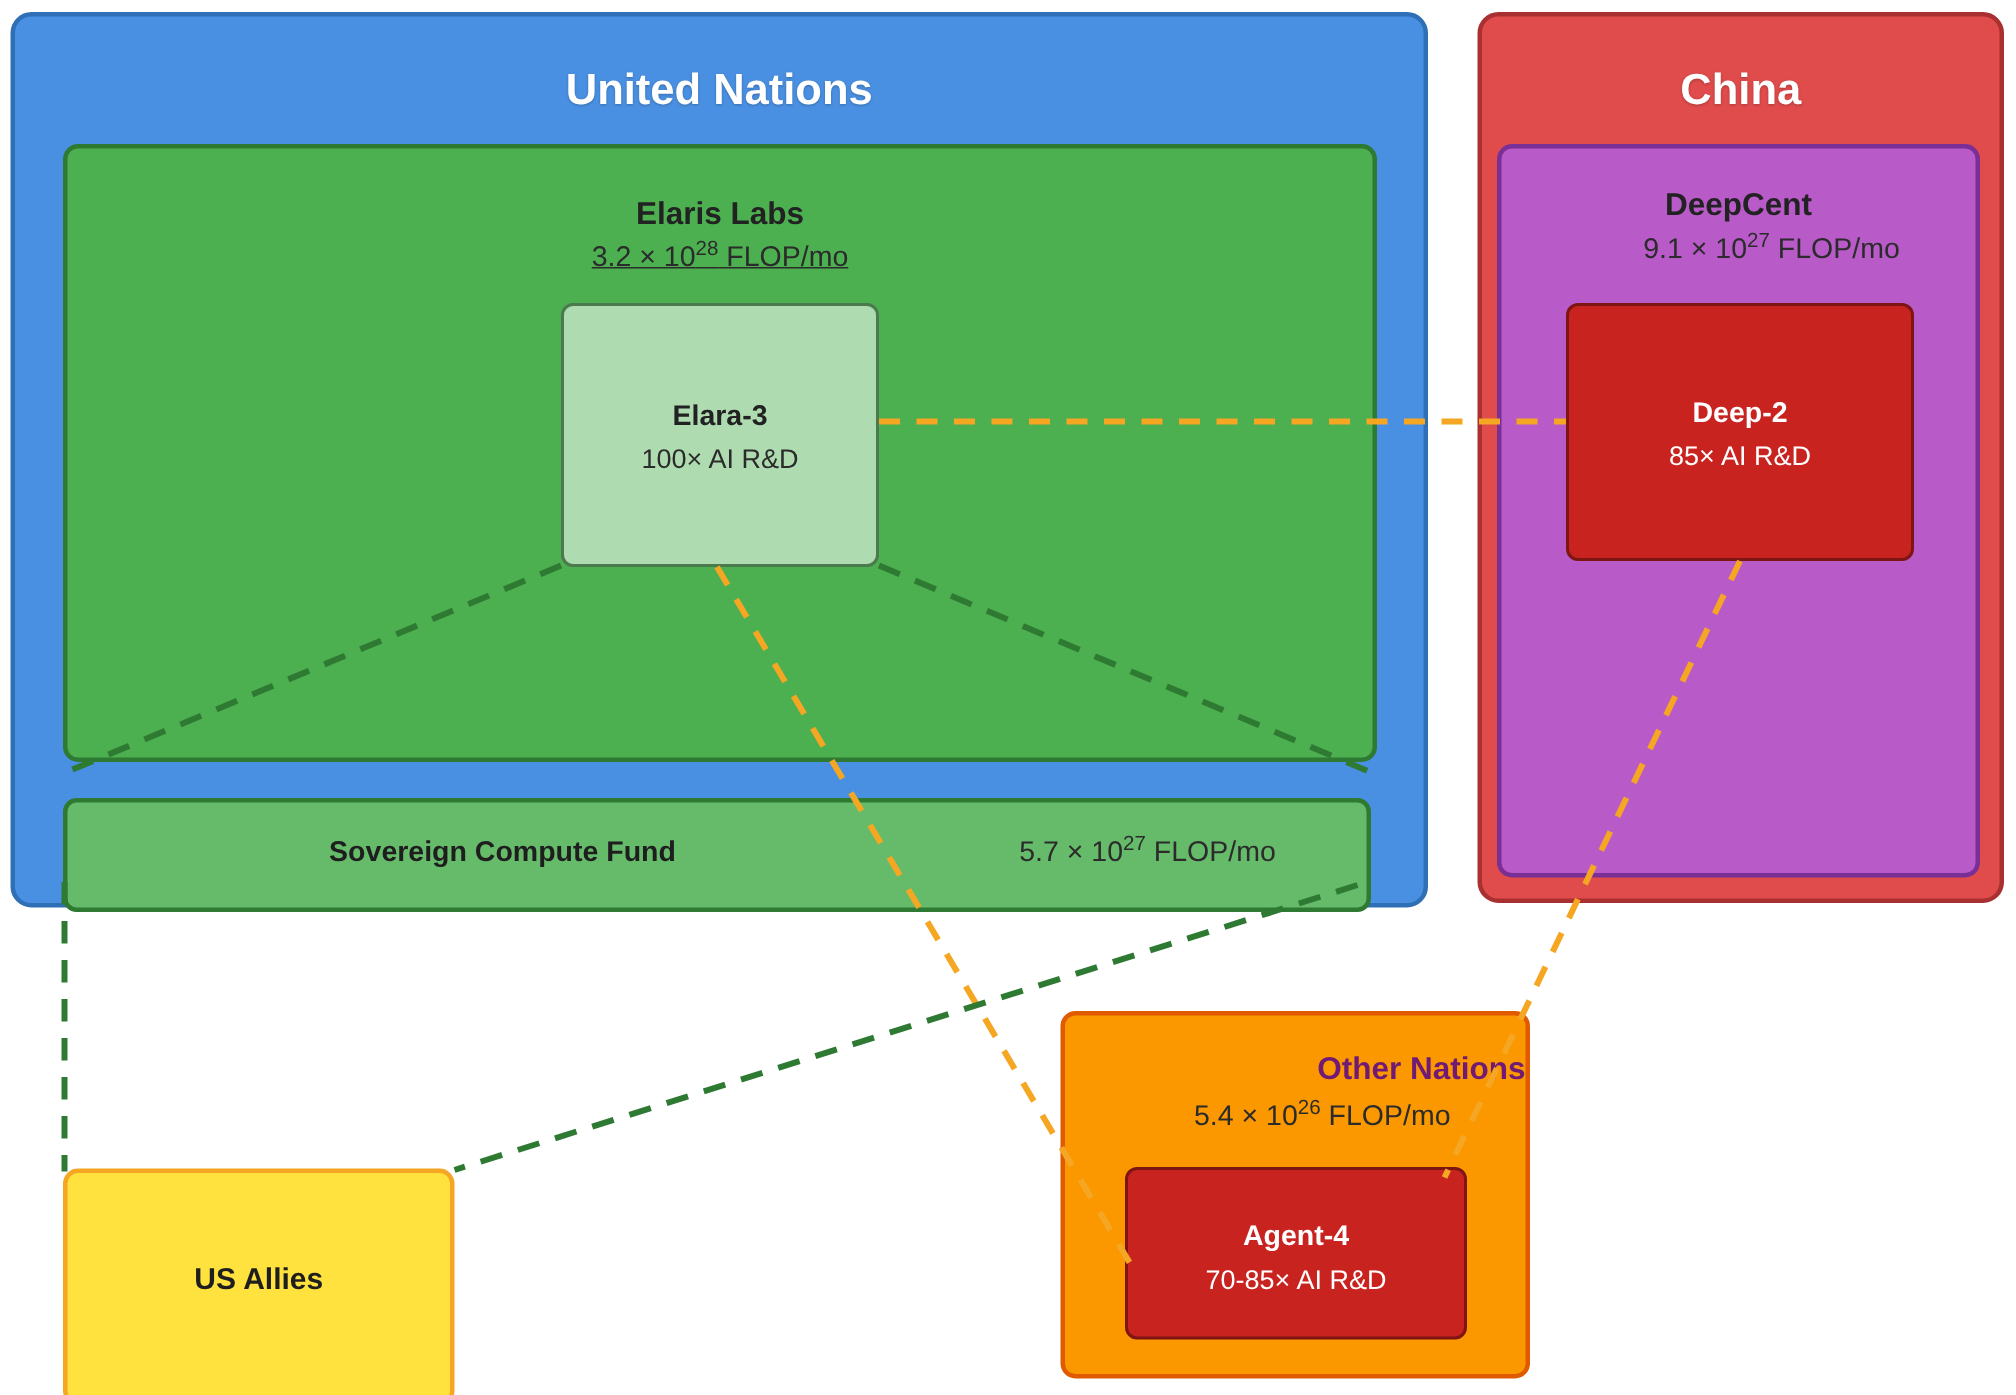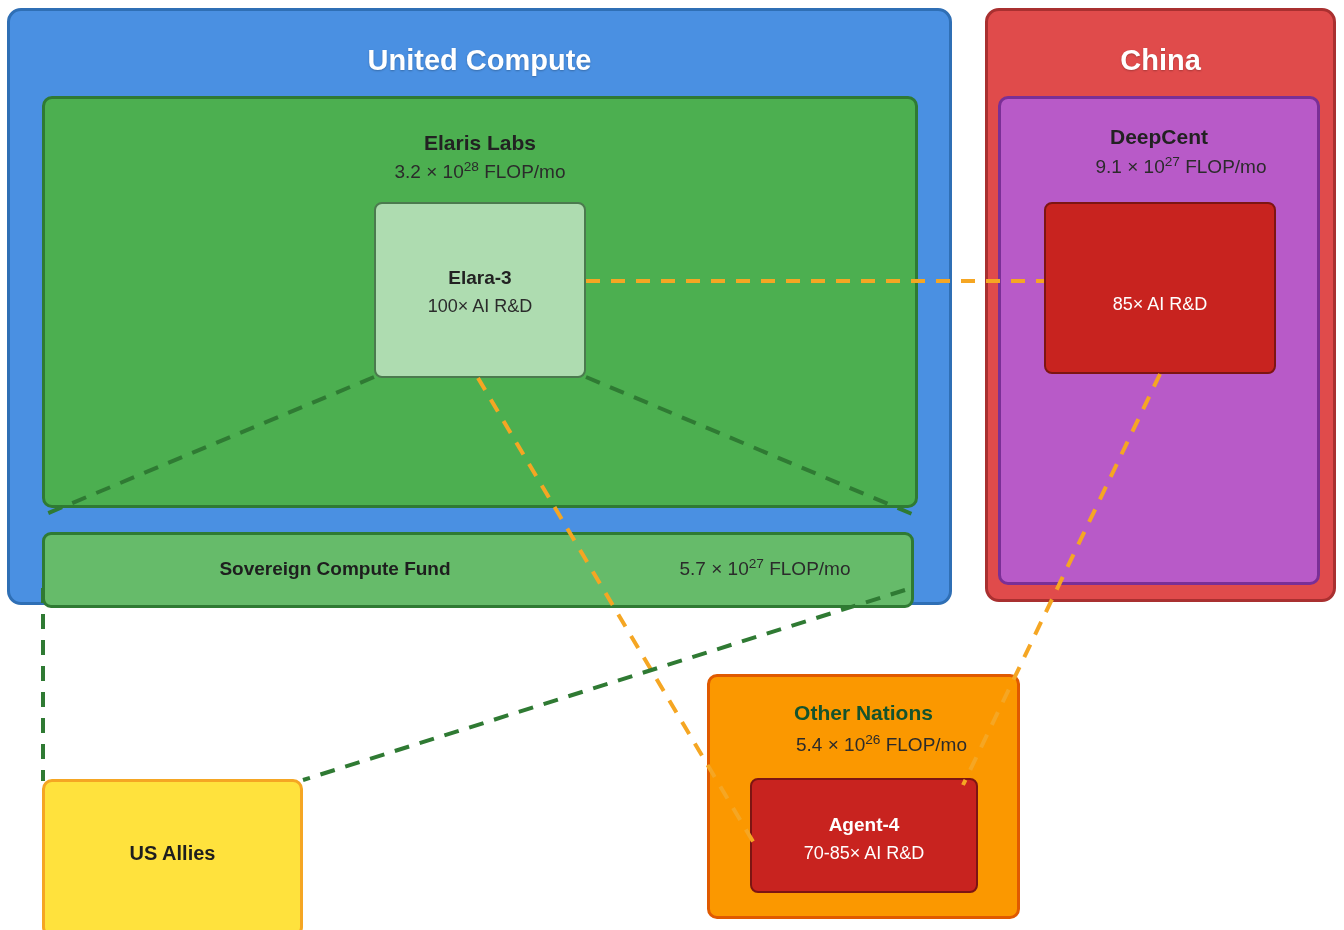--- a/index.html
+++ b/index.html
@@ -29,21 +29,21 @@
   }
   #us-title{top:33px;font-size:29px;color:#ffffff;
     text-shadow:0 1px 2px rgba(0,0,0,.25);}
 
   
   #elaris-box{
     left:42px;top:96px;width:876px;height:412px;
     background:#4caf50;border:3px solid #2f7a33;border-radius:10px;
   }
   #elaris-title{top:32px;font-size:21px;color:#222222;}
-  #elaris-sub{top:62px;font-size:19px;color:#2b2b2b;}
+  #elaris-sub{top:62px;font-size:19px;color:#2b2b2b;text-decoration:underline;}
 
   
   #elara-box{
     left:374px;top:202px;width:212px;height:176px;
     background:#aedcb0;border:2px solid #4b7a4e;border-radius:8px;
   }
   #elara-title{top:63px;font-size:19px;color:#222222;}
   #elara-sub{top:92px;font-size:18px;color:#2b2b2b;}
 
   
@@ -78,21 +78,21 @@
     background:#c8231f;border:2px solid #7d1512;border-radius:8px;
   }
   #deep2-title{top:61px;font-size:19px;color:#ffffff;}
   #deep2-sub{top:90px;font-size:18px;color:#ffffff;}
 
   
   #other-box{
     left:707px;top:674px;width:313px;height:245px;
     background:#fb9800;border:3px solid #e05a00;border-radius:10px;
   }
-  #other-title{top:24px;font-size:21px;color:#14532d;}
+  #other-title{top:24px;font-size:21px;color:#701a75;text-align:right;}
   #other-sub{top:57px;font-size:19px;color:#2b2b2b;padding-left:36px;}
 
   
   #agent4-box{
     left:750px;top:778px;width:228px;height:115px;
     background:#c8231f;border:2px solid #7d1512;border-radius:8px;padding-left:40px;
   }
   #agent4-title{top:34px;font-size:19px;color:#ffffff;}
   #agent4-sub{top:63px;font-size:18px;color:#ffffff;}
 
@@ -105,21 +105,21 @@
 
   #links{position:absolute;left:0;top:0;width:1344px;height:930px;
     pointer-events:none;}
 </style>
 </head>
 <body>
 
 <div id="stage">
 
   <div class="box" id="us-box">
-    <div class="title" id="us-title">United Compute</div>
+    <div class="title" id="us-title">United Nations</div>
   </div>
 
   <div class="box" id="elaris-box">
     <div class="title" id="elaris-title">Elaris Labs</div>
     <div class="sub" id="elaris-sub"><span>3.2 × 10</span><sup>28</sup><span> FLOP/mo</span></div>
   </div>
 
   <div class="box" id="elara-box">
     <div class="title" id="elara-title">Elara-3</div>
     <div class="sub" id="elara-sub">100× AI R&amp;D</div>
@@ -133,20 +133,21 @@
   <div class="box" id="china-box">
     <div class="title" id="china-title">China</div>
   </div>
 
   <div class="box" id="deepcent-box">
     <div class="title" id="deepcent-title">DeepCent</div>
     <div class="sub" id="deepcent-sub"><span>9.1 × 10</span><sup>27</sup><span> FLOP/mo</span></div>
   </div>
 
   <div class="box" id="deep2-box">
+    <div class="title" id="deep2-title">Deep-2</div>
     <div class="sub" id="deep2-sub">85× AI R&amp;D</div>
   </div>
 
   <div class="box" id="other-box">
     <div class="title" id="other-title">Other Nations</div>
     <div class="sub" id="other-sub"><span>5.4 × 10</span><sup>26</sup><span> FLOP/mo</span></div>
   </div>
 
   <div class="box" id="agent4-box">
     <div class="title" id="agent4-title">Agent-4</div>

